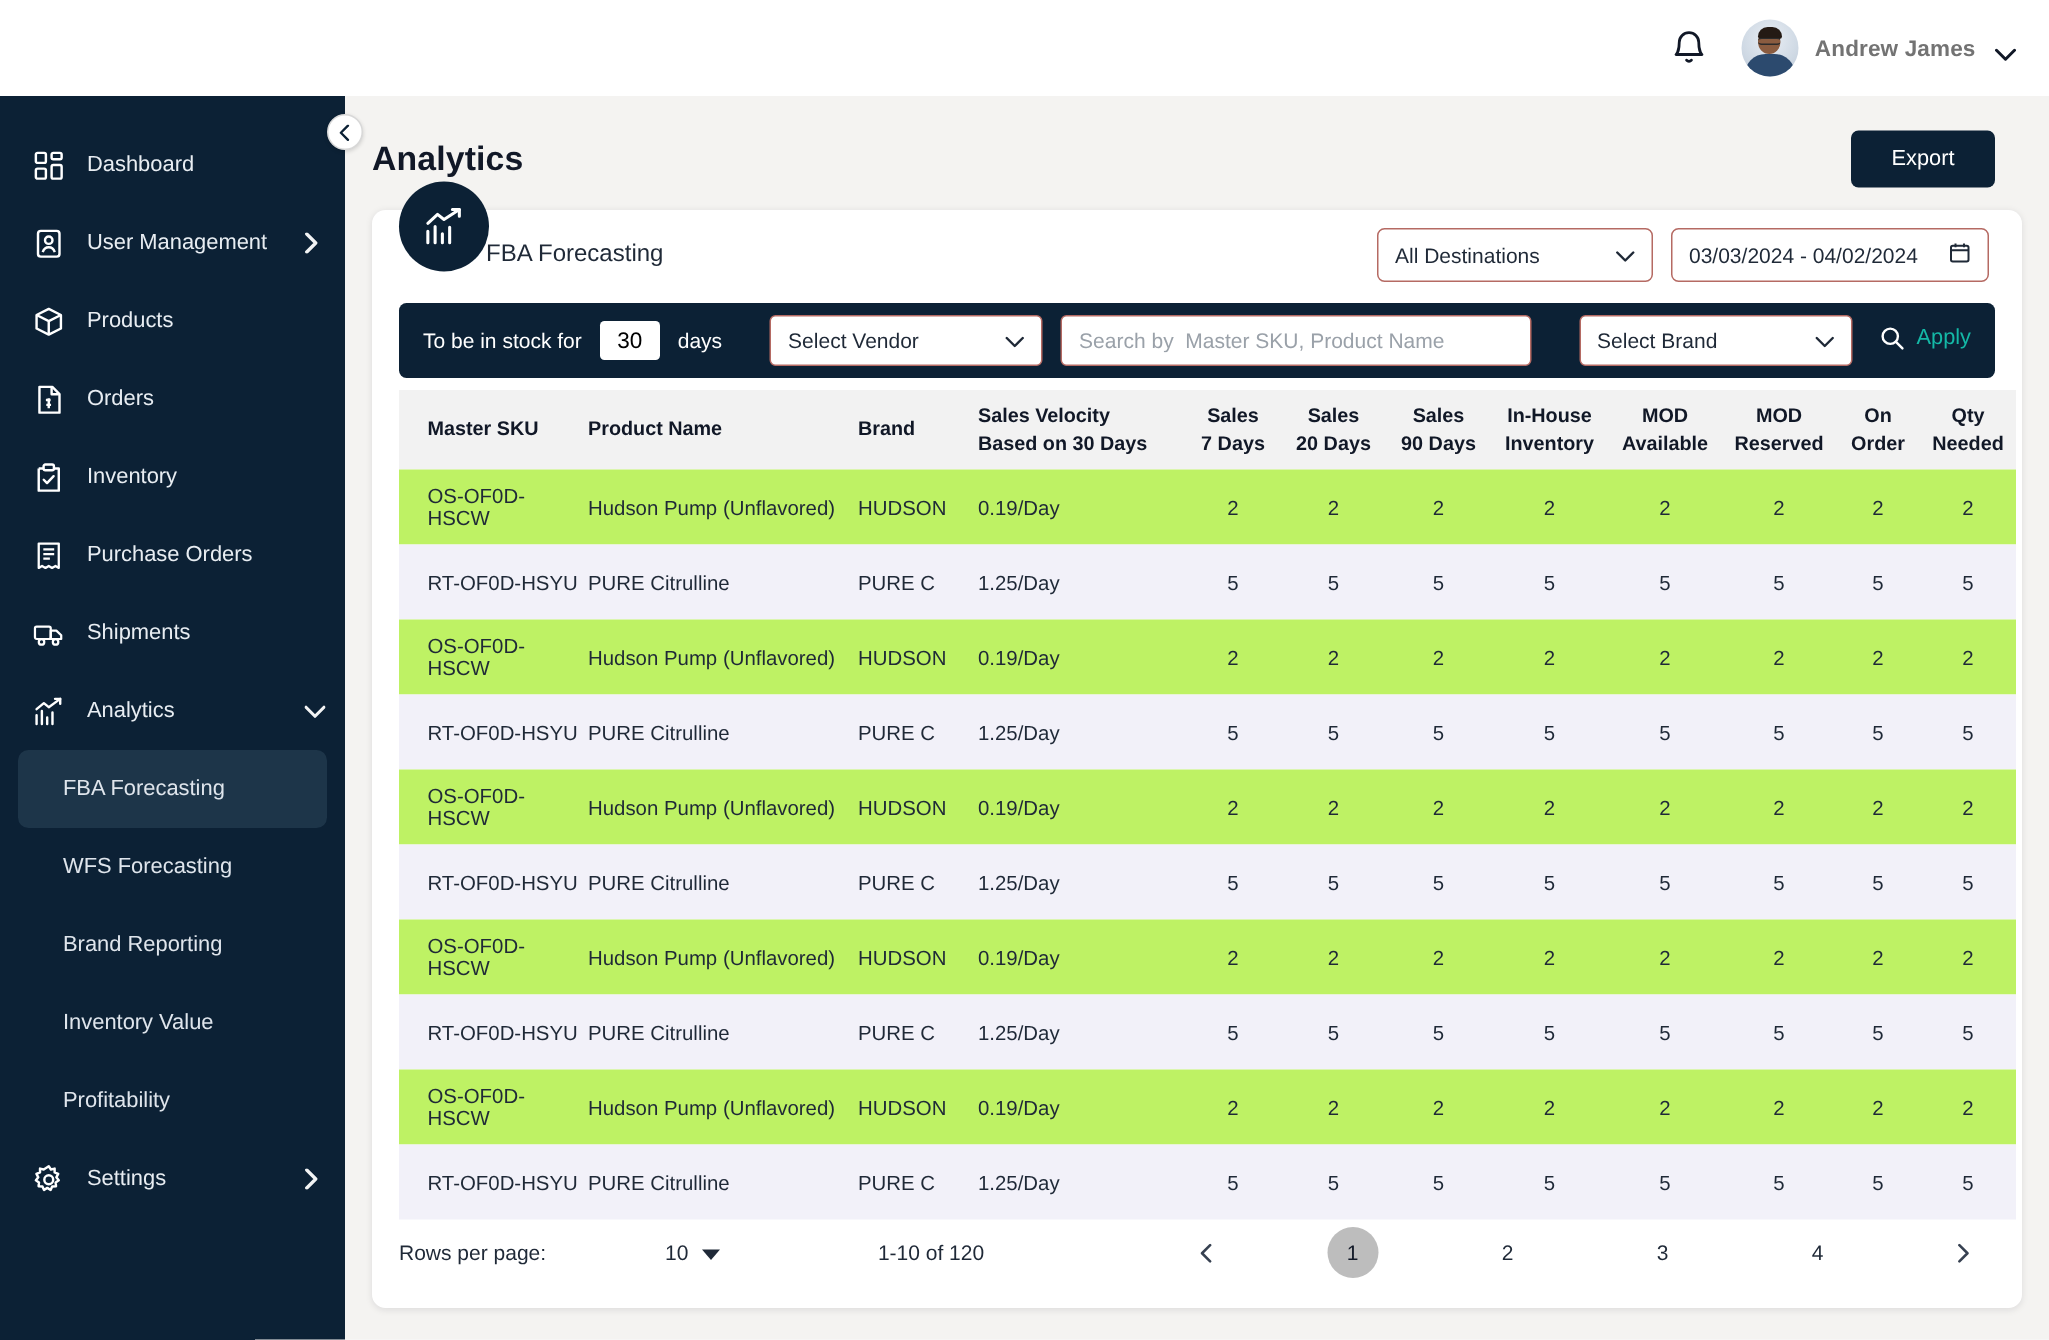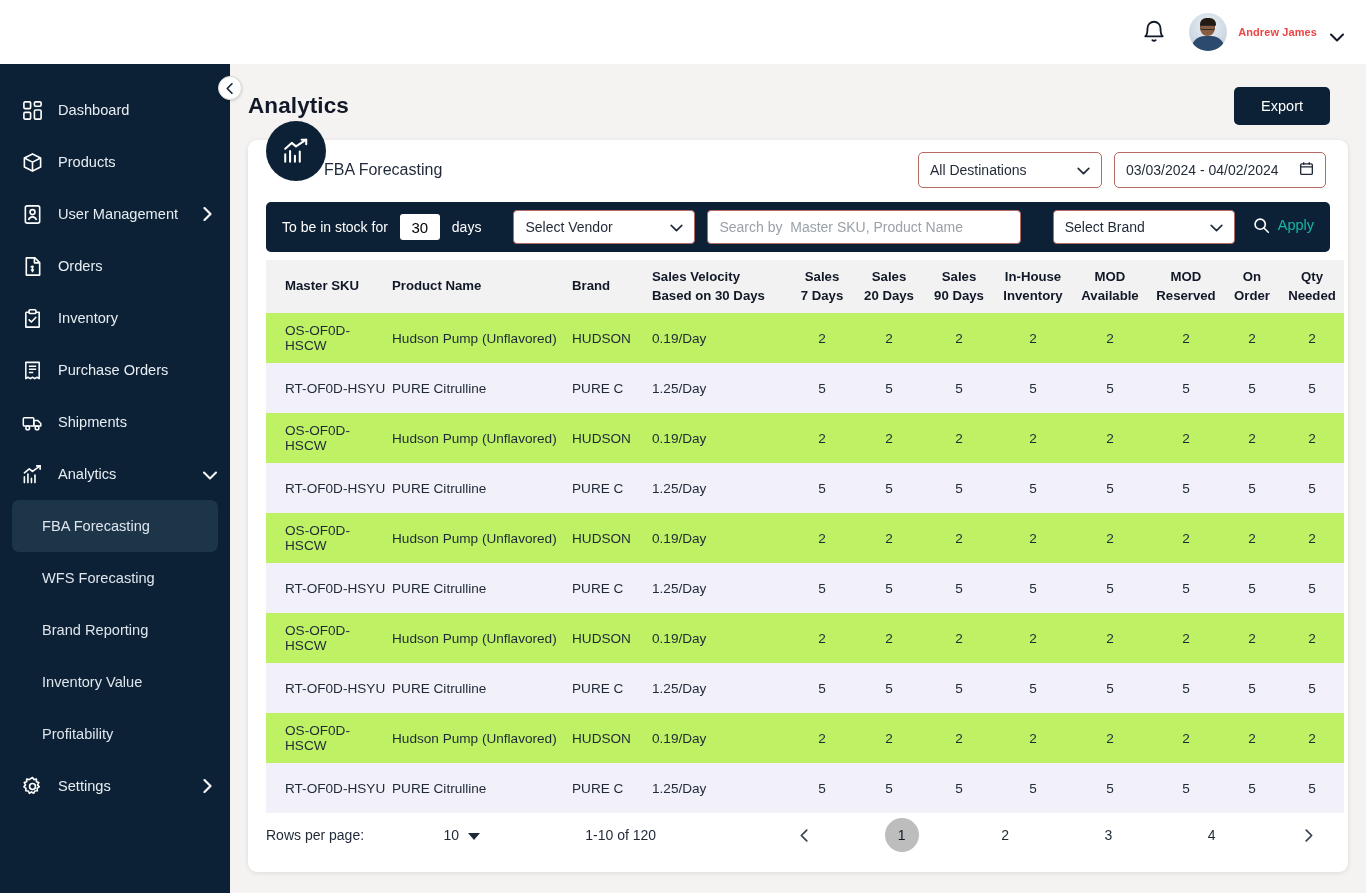--- a/index.html
+++ b/index.html
@@ -36,21 +36,21 @@
   .avatar .glass {
     position: absolute; width: 15px; height: 5px; left: 11px; top: 12px;
     border-top: 1.4px solid #2b2b2b; border-bottom: 1.4px solid #2b2b2b;
     border-radius: 3px;
   }
   .avatar .body {
     position: absolute; width: 34px; height: 20px; border-radius: 14px 14px 0 0;
     background: #2c4a6e; left: 2px; top: 23px;
   }
   .username {
-    margin-left: 11px; font-size: 11px; font-weight: 700; color: #ef4444;
+    margin-left: 11px; font-size: 15px; font-weight: 700; color: #737373;
     letter-spacing: .1px;
   }
   .caret-dn { margin-left: 13px; width: 14px; height: 9px; cursor: pointer; }
 
   
   .sidebar {
     position: absolute; top: 64px; left: 0; width: 230px; height: 829px;
     background: #0c2135;
     padding-top: 20px;
     z-index: 20;
@@ -230,42 +230,42 @@
         <rect x="13" y="2" width="7" height="4.5" rx="1.2"></rect>
         <rect x="2" y="13" width="7" height="7" rx="1.2"></rect>
         <rect x="13" y="10.5" width="7" height="9.5" rx="1.2"></rect>
       </svg>
     </span>
     <span class="lbl">Dashboard</span>
   </div>
 
   <div class="nav-item">
     <span class="ic">
-      <svg viewBox="0 0 22 22" width="21" height="21" fill="none" stroke="#ffffff" stroke-width="1.7" stroke-linejoin="round">
-        <path d="M11 2 19.5 6.3v9.4L11 20 2.5 15.7V6.3z"></path>
-        <path d="M2.5 6.3 11 10.6l8.5-4.3M11 10.6V20"></path>
-      </svg>
-    </span>
-    <span class="lbl">Products</span>
-  </div>
-
-  <div class="nav-item">
-    <span class="ic">
       <svg viewBox="0 0 22 22" width="21" height="21" fill="none" stroke="#ffffff" stroke-width="1.7">
         <rect x="3.5" y="2" width="15" height="18" rx="2"></rect>
         <circle cx="11" cy="8.5" r="2.6"></circle>
         <path d="M6.8 16.8c.7-2.2 2.3-3.3 4.2-3.3s3.5 1.1 4.2 3.3"></path>
       </svg>
     </span>
     <span class="lbl">User Management</span>
     <span class="arr">
       <svg viewBox="0 0 9 14" width="9" height="14" fill="none" stroke="#ffffff" stroke-width="2.2" stroke-linecap="round" stroke-linejoin="round">
           <path d="M1.5 1 7.5 7l-6 6"></path>
         </svg>
     </span>
+  </div>
+
+  <div class="nav-item">
+    <span class="ic">
+      <svg viewBox="0 0 22 22" width="21" height="21" fill="none" stroke="#ffffff" stroke-width="1.7" stroke-linejoin="round">
+        <path d="M11 2 19.5 6.3v9.4L11 20 2.5 15.7V6.3z"></path>
+        <path d="M2.5 6.3 11 10.6l8.5-4.3M11 10.6V20"></path>
+      </svg>
+    </span>
+    <span class="lbl">Products</span>
   </div>
 
   <div class="nav-item">
     <span class="ic">
       <svg viewBox="0 0 22 22" width="21" height="21" fill="none" stroke="#ffffff" stroke-width="1.7" stroke-linejoin="round">
         <path d="M4.5 2h9l5 5v13h-14z"></path>
         <path d="M13 2v5.2h5"></path>
         <path d="M11 10v7M9 11.2h3.3M9.3 14.6h3.3"></path>
       </svg>
     </span>

